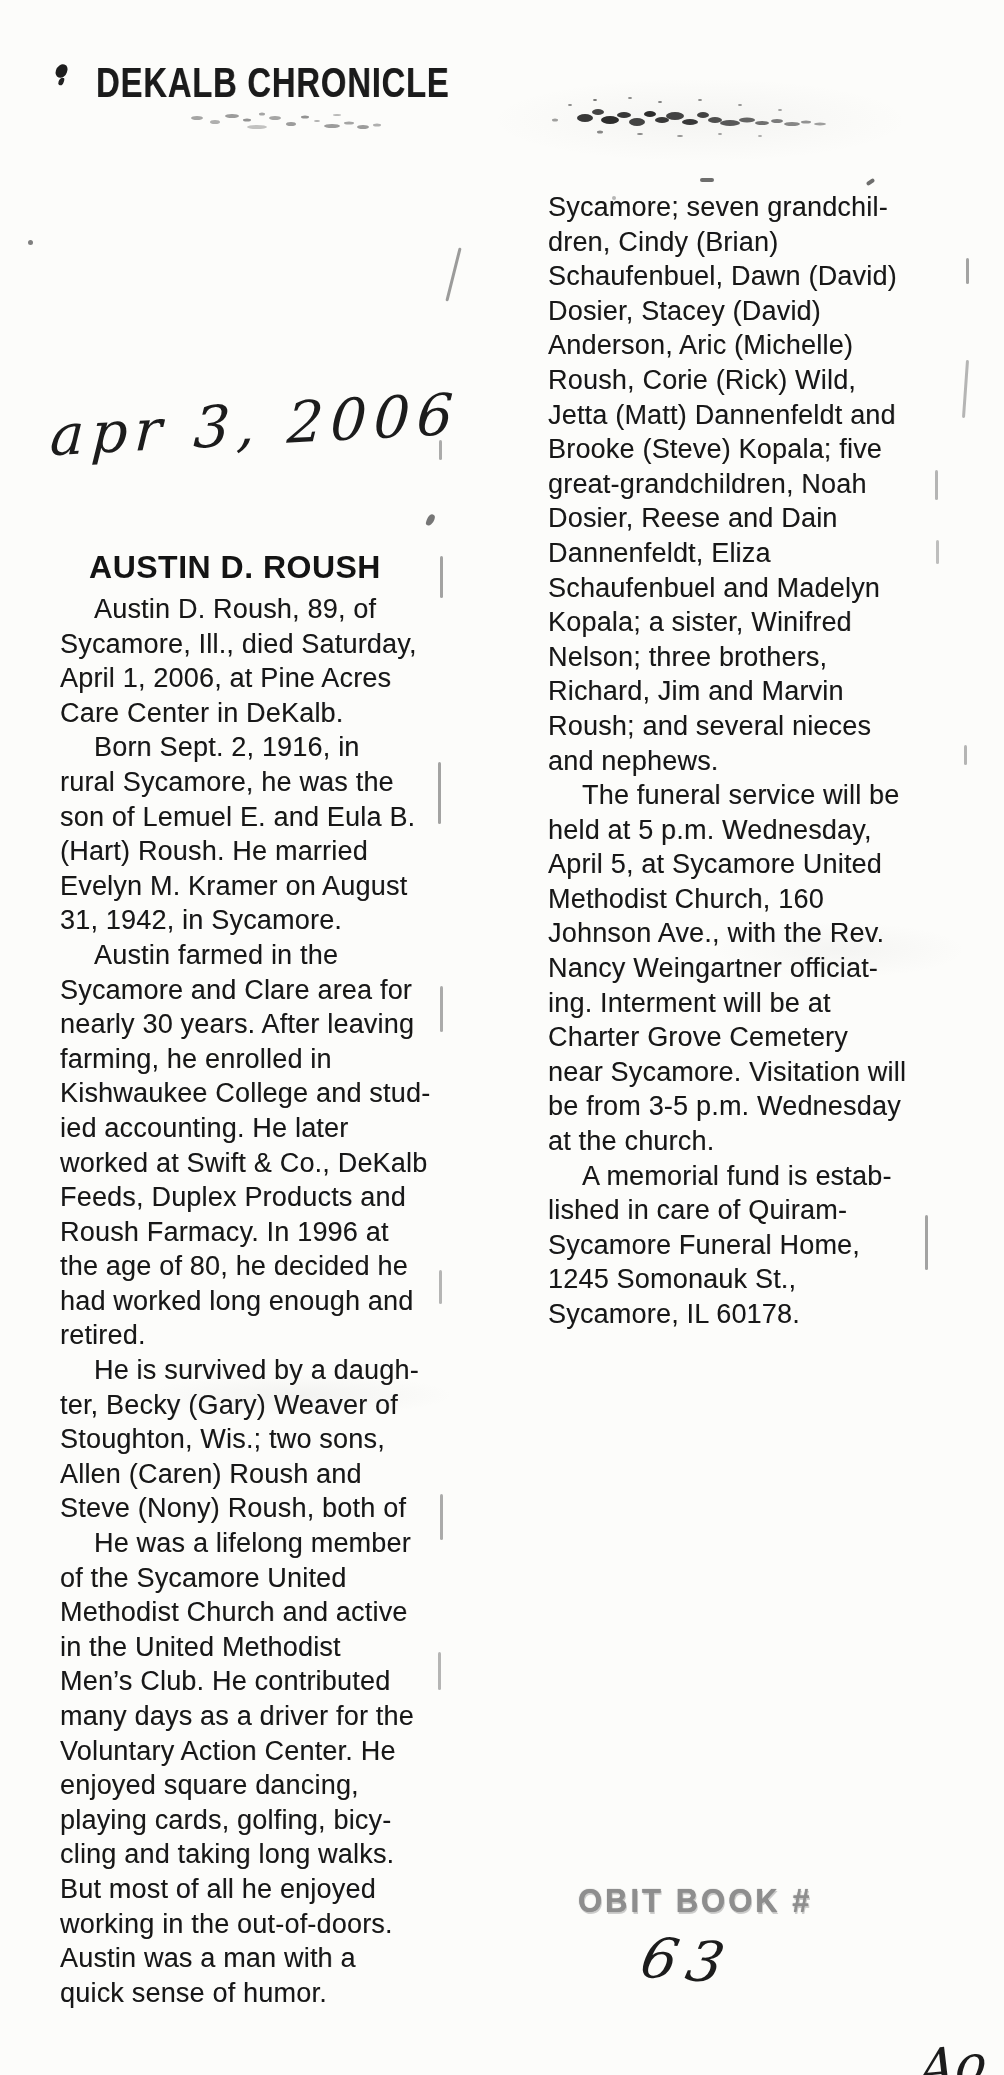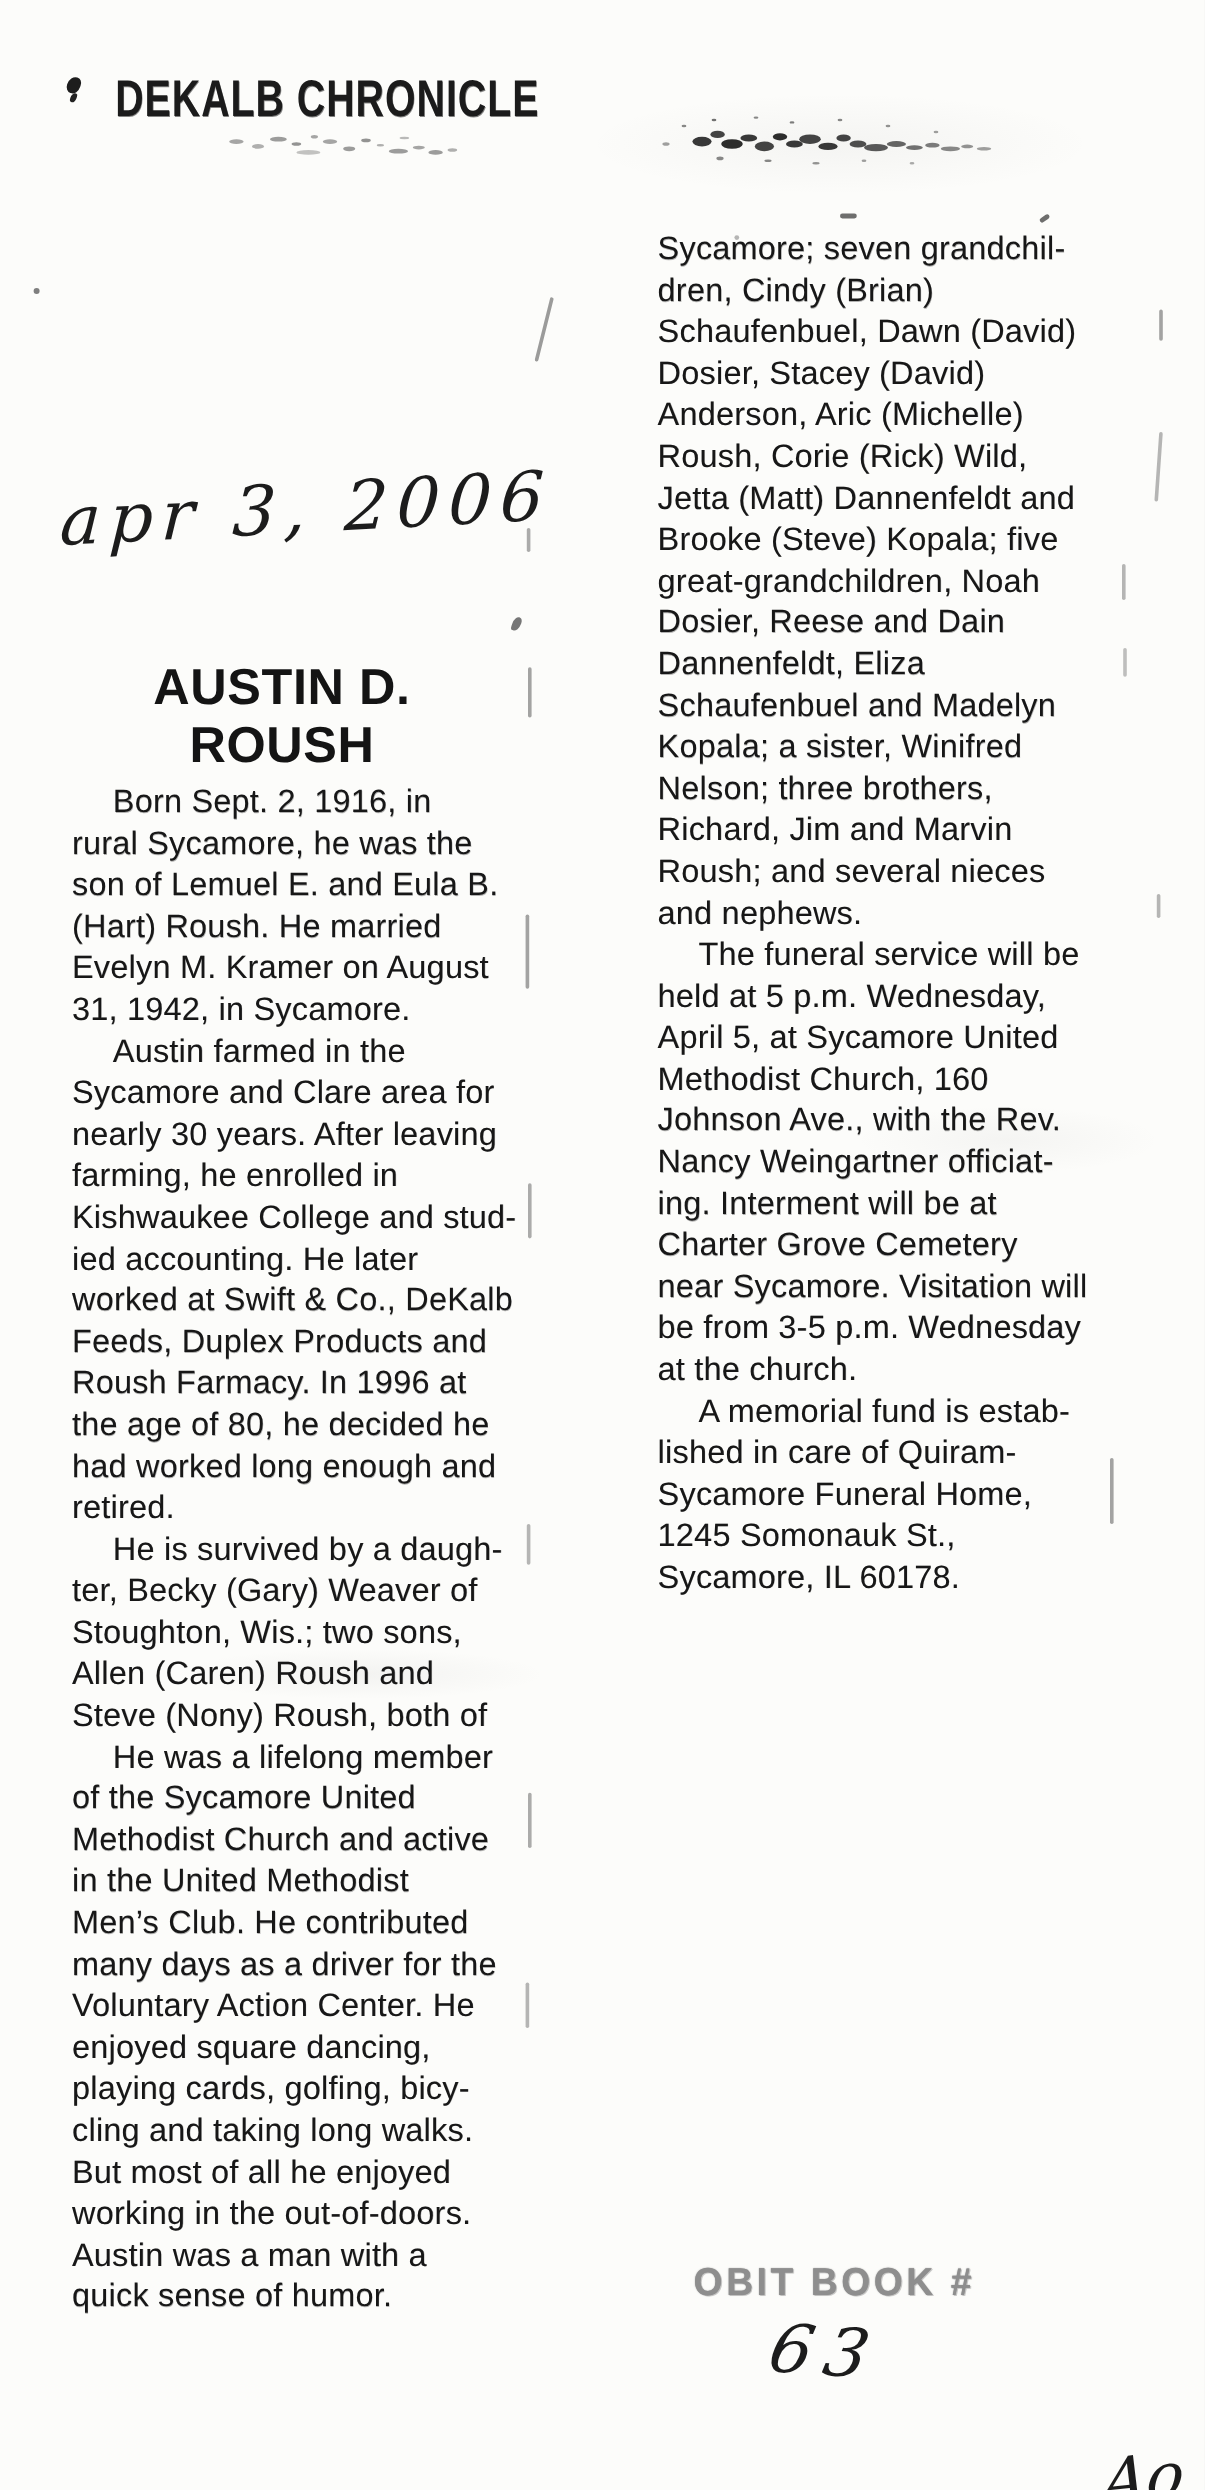--- a/index.html
+++ b/index.html
@@ -81,21 +81,21 @@
     font-size: 52px;
     transform: rotate(-6deg) skewX(-10deg);
   }
 
   
   .col { position: absolute; }
   .col-left { left: 60px; top: 549px; width: 400px; }
   .col-right { left: 548px; top: 190px; width: 430px; }
   .title {
     margin: 0 0 6px 0;
-    font-size: 42px;
+    font-size: 32px;
     font-weight: 700;
     letter-spacing: 0.5px;
     text-align: center;
     width: 350px;
     color: #141414;
   }
   .para {
     font-size: 27px;
     line-height: 34.6px;
     letter-spacing: 0.2px;
@@ -178,20 +178,24 @@
         <ellipse cx="180" cy="44" rx="2" ry="1" opacity="0.4"></ellipse>
       <ellipse cx="220" cy="46" rx="2" ry="1" opacity="0.35"></ellipse>
     </g>
   </svg>
 
   <div class="handwritten hw-date">apr 3, 2006</div>
 
   <div class="col col-left">
     <h1 class="title">AUSTIN D. ROUSH</h1>
     <div>
+        <div class="para">Austin D. Roush, 89, of
+Sycamore, Ill., died Saturday,
+April 1, 2006, at Pine Acres
+Care Center in DeKalb.</div>
         <div class="para">Born Sept. 2, 1916, in
 rural Sycamore, he was the
 son of Lemuel E. and Eula B.
 (Hart) Roush. He married
 Evelyn M. Kramer on August
 31, 1942, in Sycamore.</div>
         <div class="para">Austin farmed in the
 Sycamore and Clare area for
 nearly 30 years. After leaving
 farming, he enrolled in

